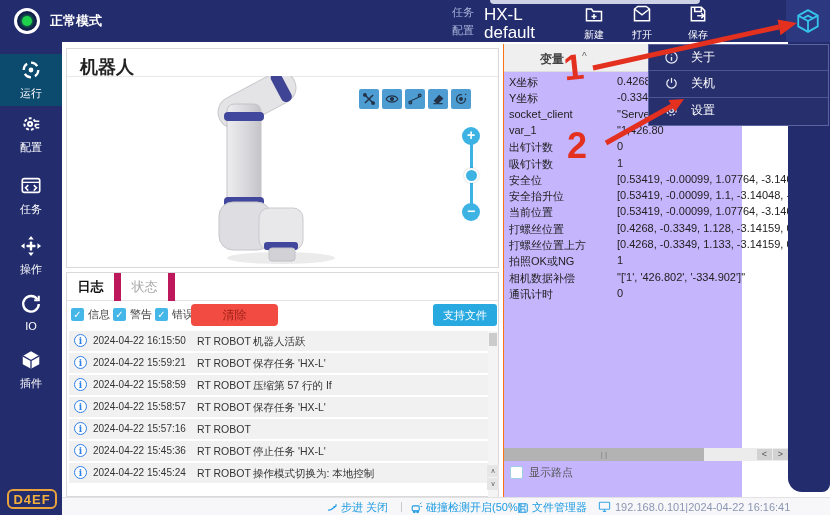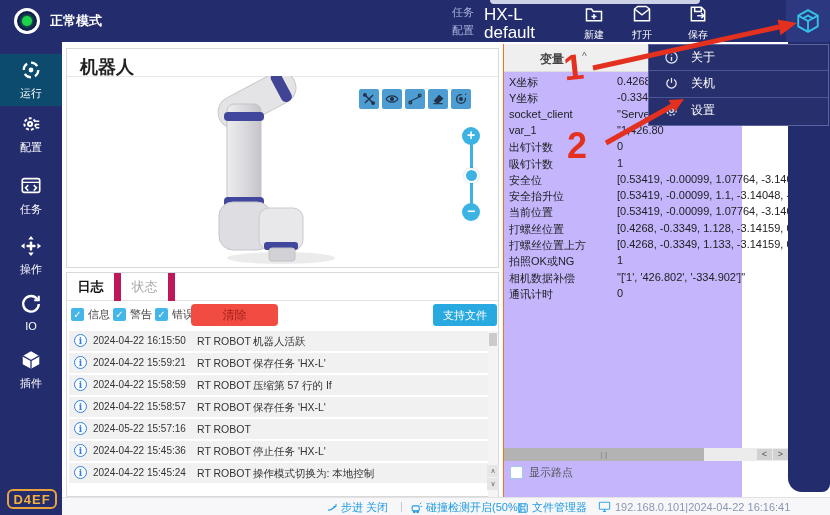--- a/index.html
+++ b/index.html
@@ -413,21 +413,21 @@
         <div class="log-row">
           <span class="lvl info"></span>
           <span class="t">2024-04-22 15:58:57</span>
           <span class="s">RT ROBOT</span>
           <span class="m">保存任务 'HX-L'</span>
 
         </div>
 
         <div class="log-row">
           <span class="lvl info"></span>
-          <span class="t">2024-05-22 15:57:16</span>
+          <span class="t">2024-04-22 15:57:16</span>
           <span class="s">RT ROBOT</span>
 
         </div>
 
         <div class="log-row">
           <span class="lvl info"></span>
           <span class="t">2024-04-22 15:45:36</span>
           <span class="s">RT ROBOT</span>
           <span class="m">停止任务 'HX-L'</span>
 

